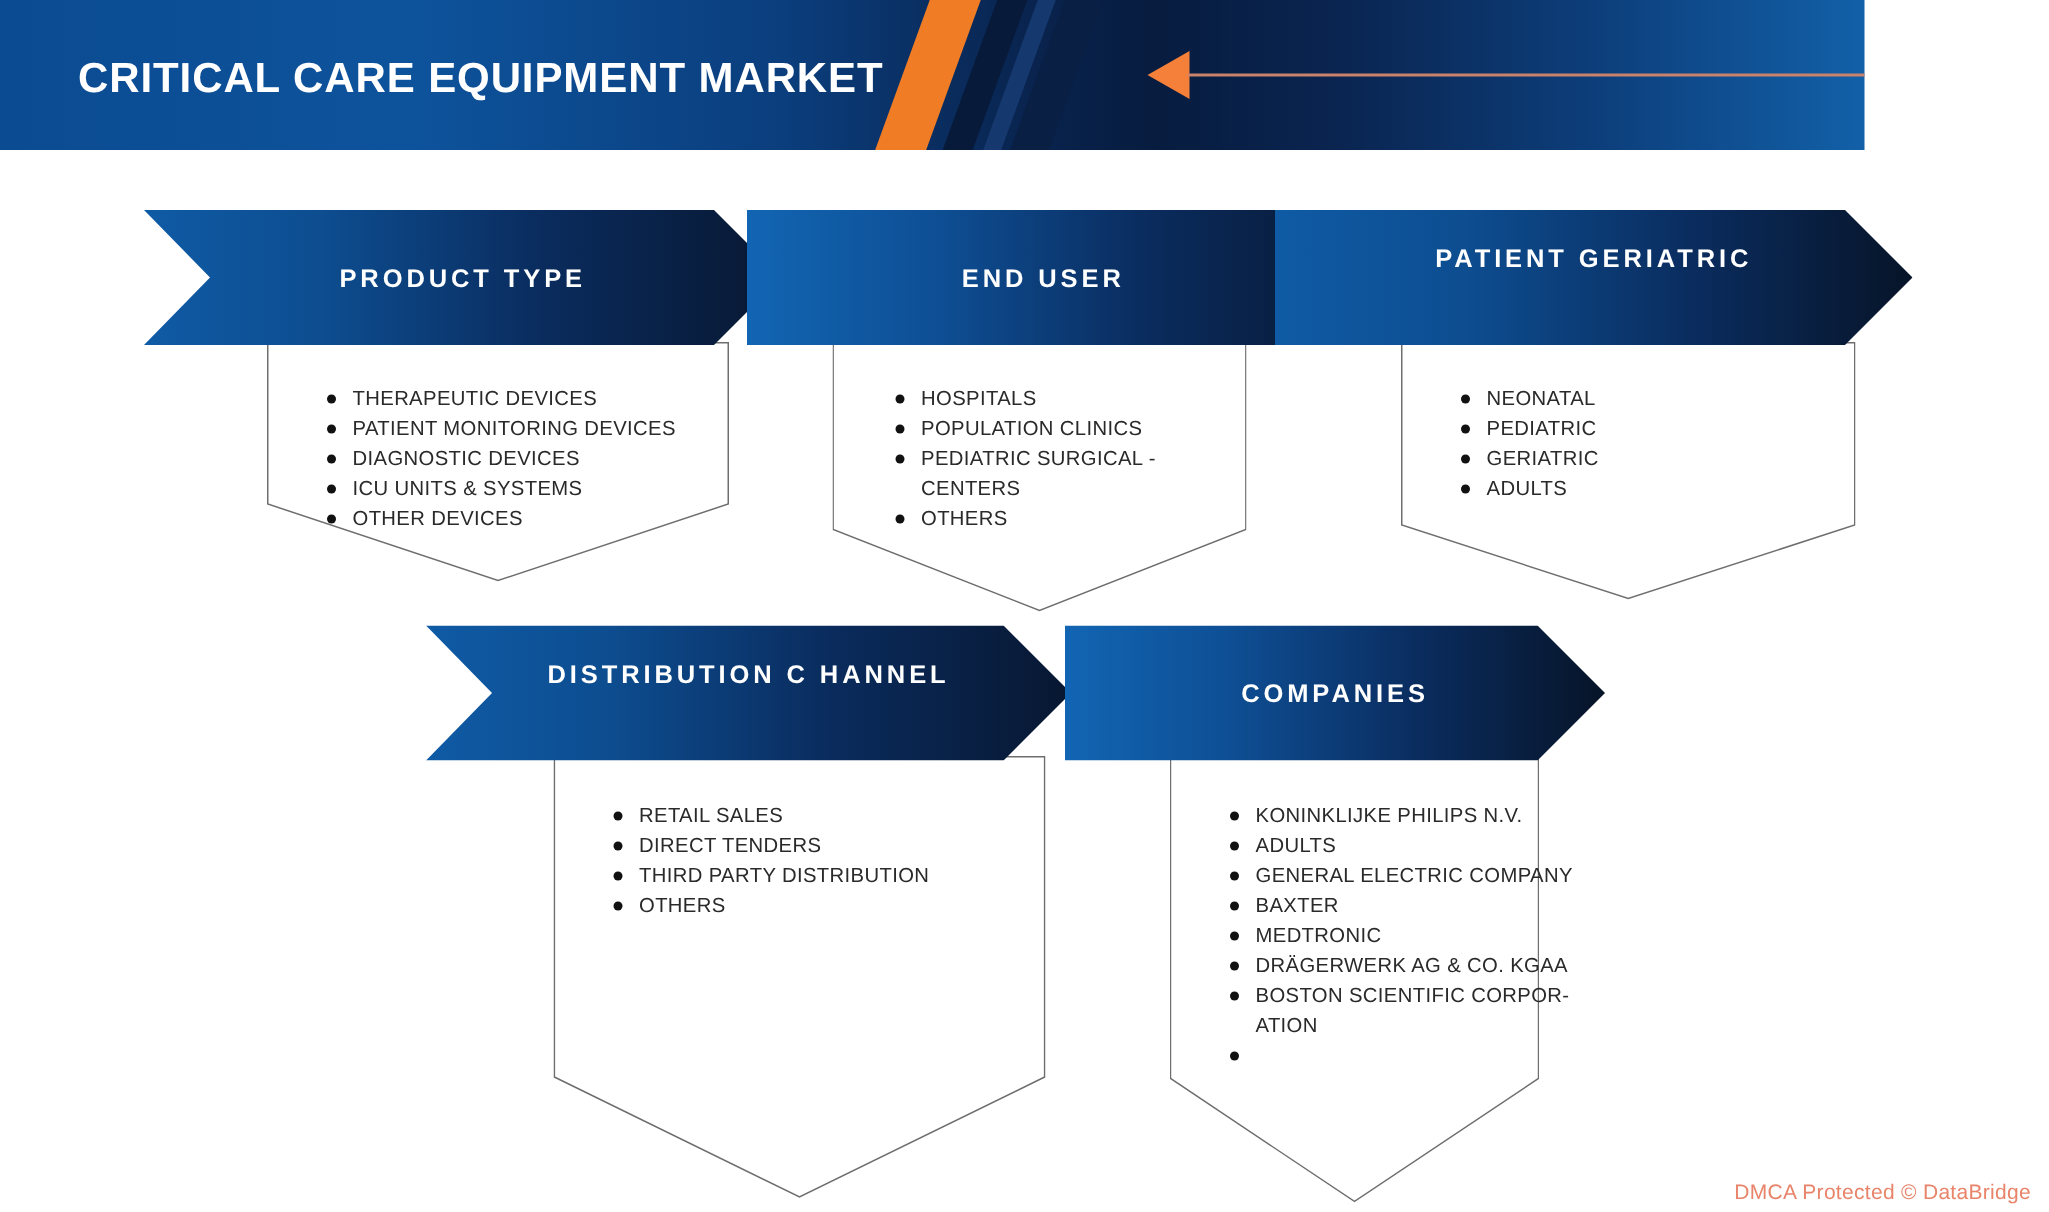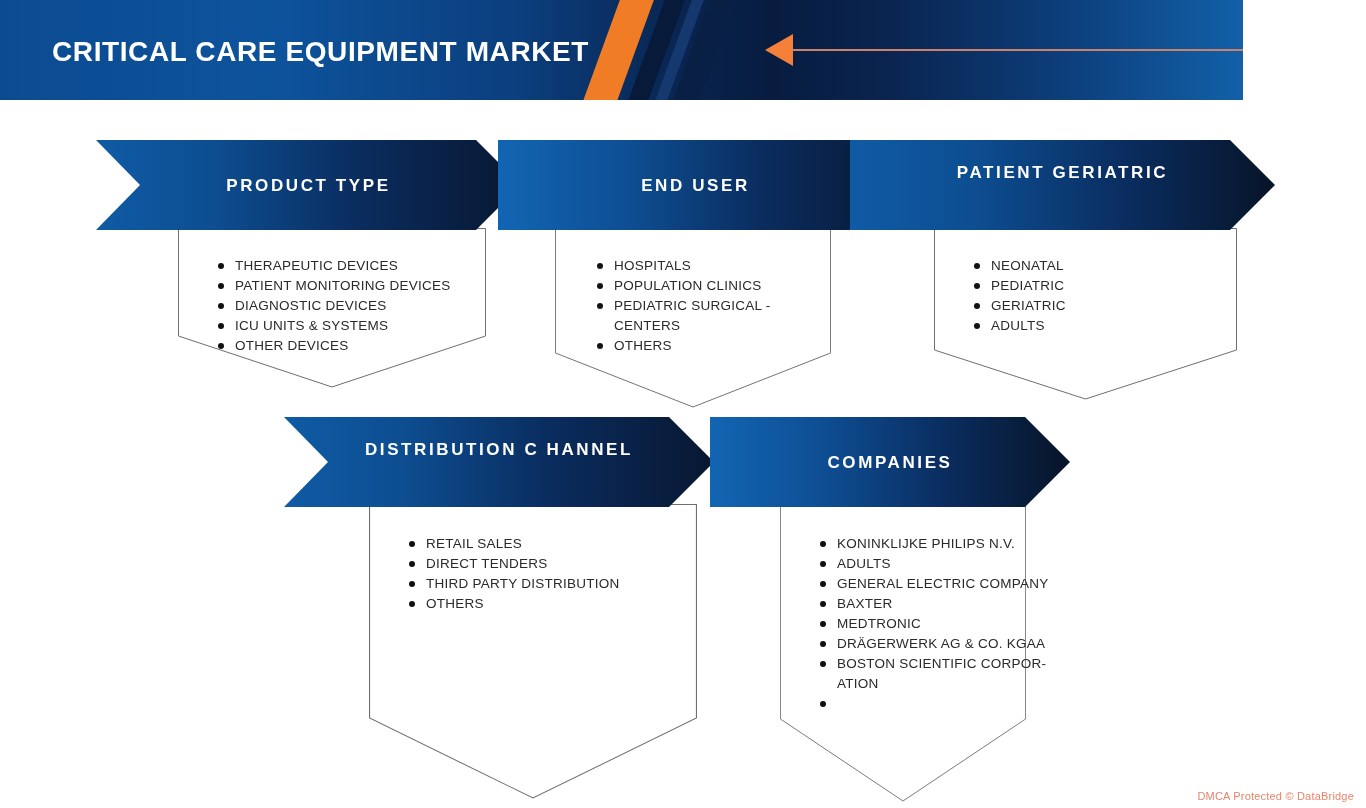--- a/index.html
+++ b/index.html
@@ -134,21 +134,21 @@
     letter-spacing: 2.6px;
     line-height: 25px;
     pointer-events: none;
   }
 
   
   #footer-credit {
     position: absolute;
     right: 12px;
     bottom: 6px;
-    font-size: 11px;
+    font-size: 14px;
     color: #e8846a;
     letter-spacing: 0.2px;
   }
 </style>
 </head>
 <body>
 
 <div id="canvas">
 
   <div id="header">

